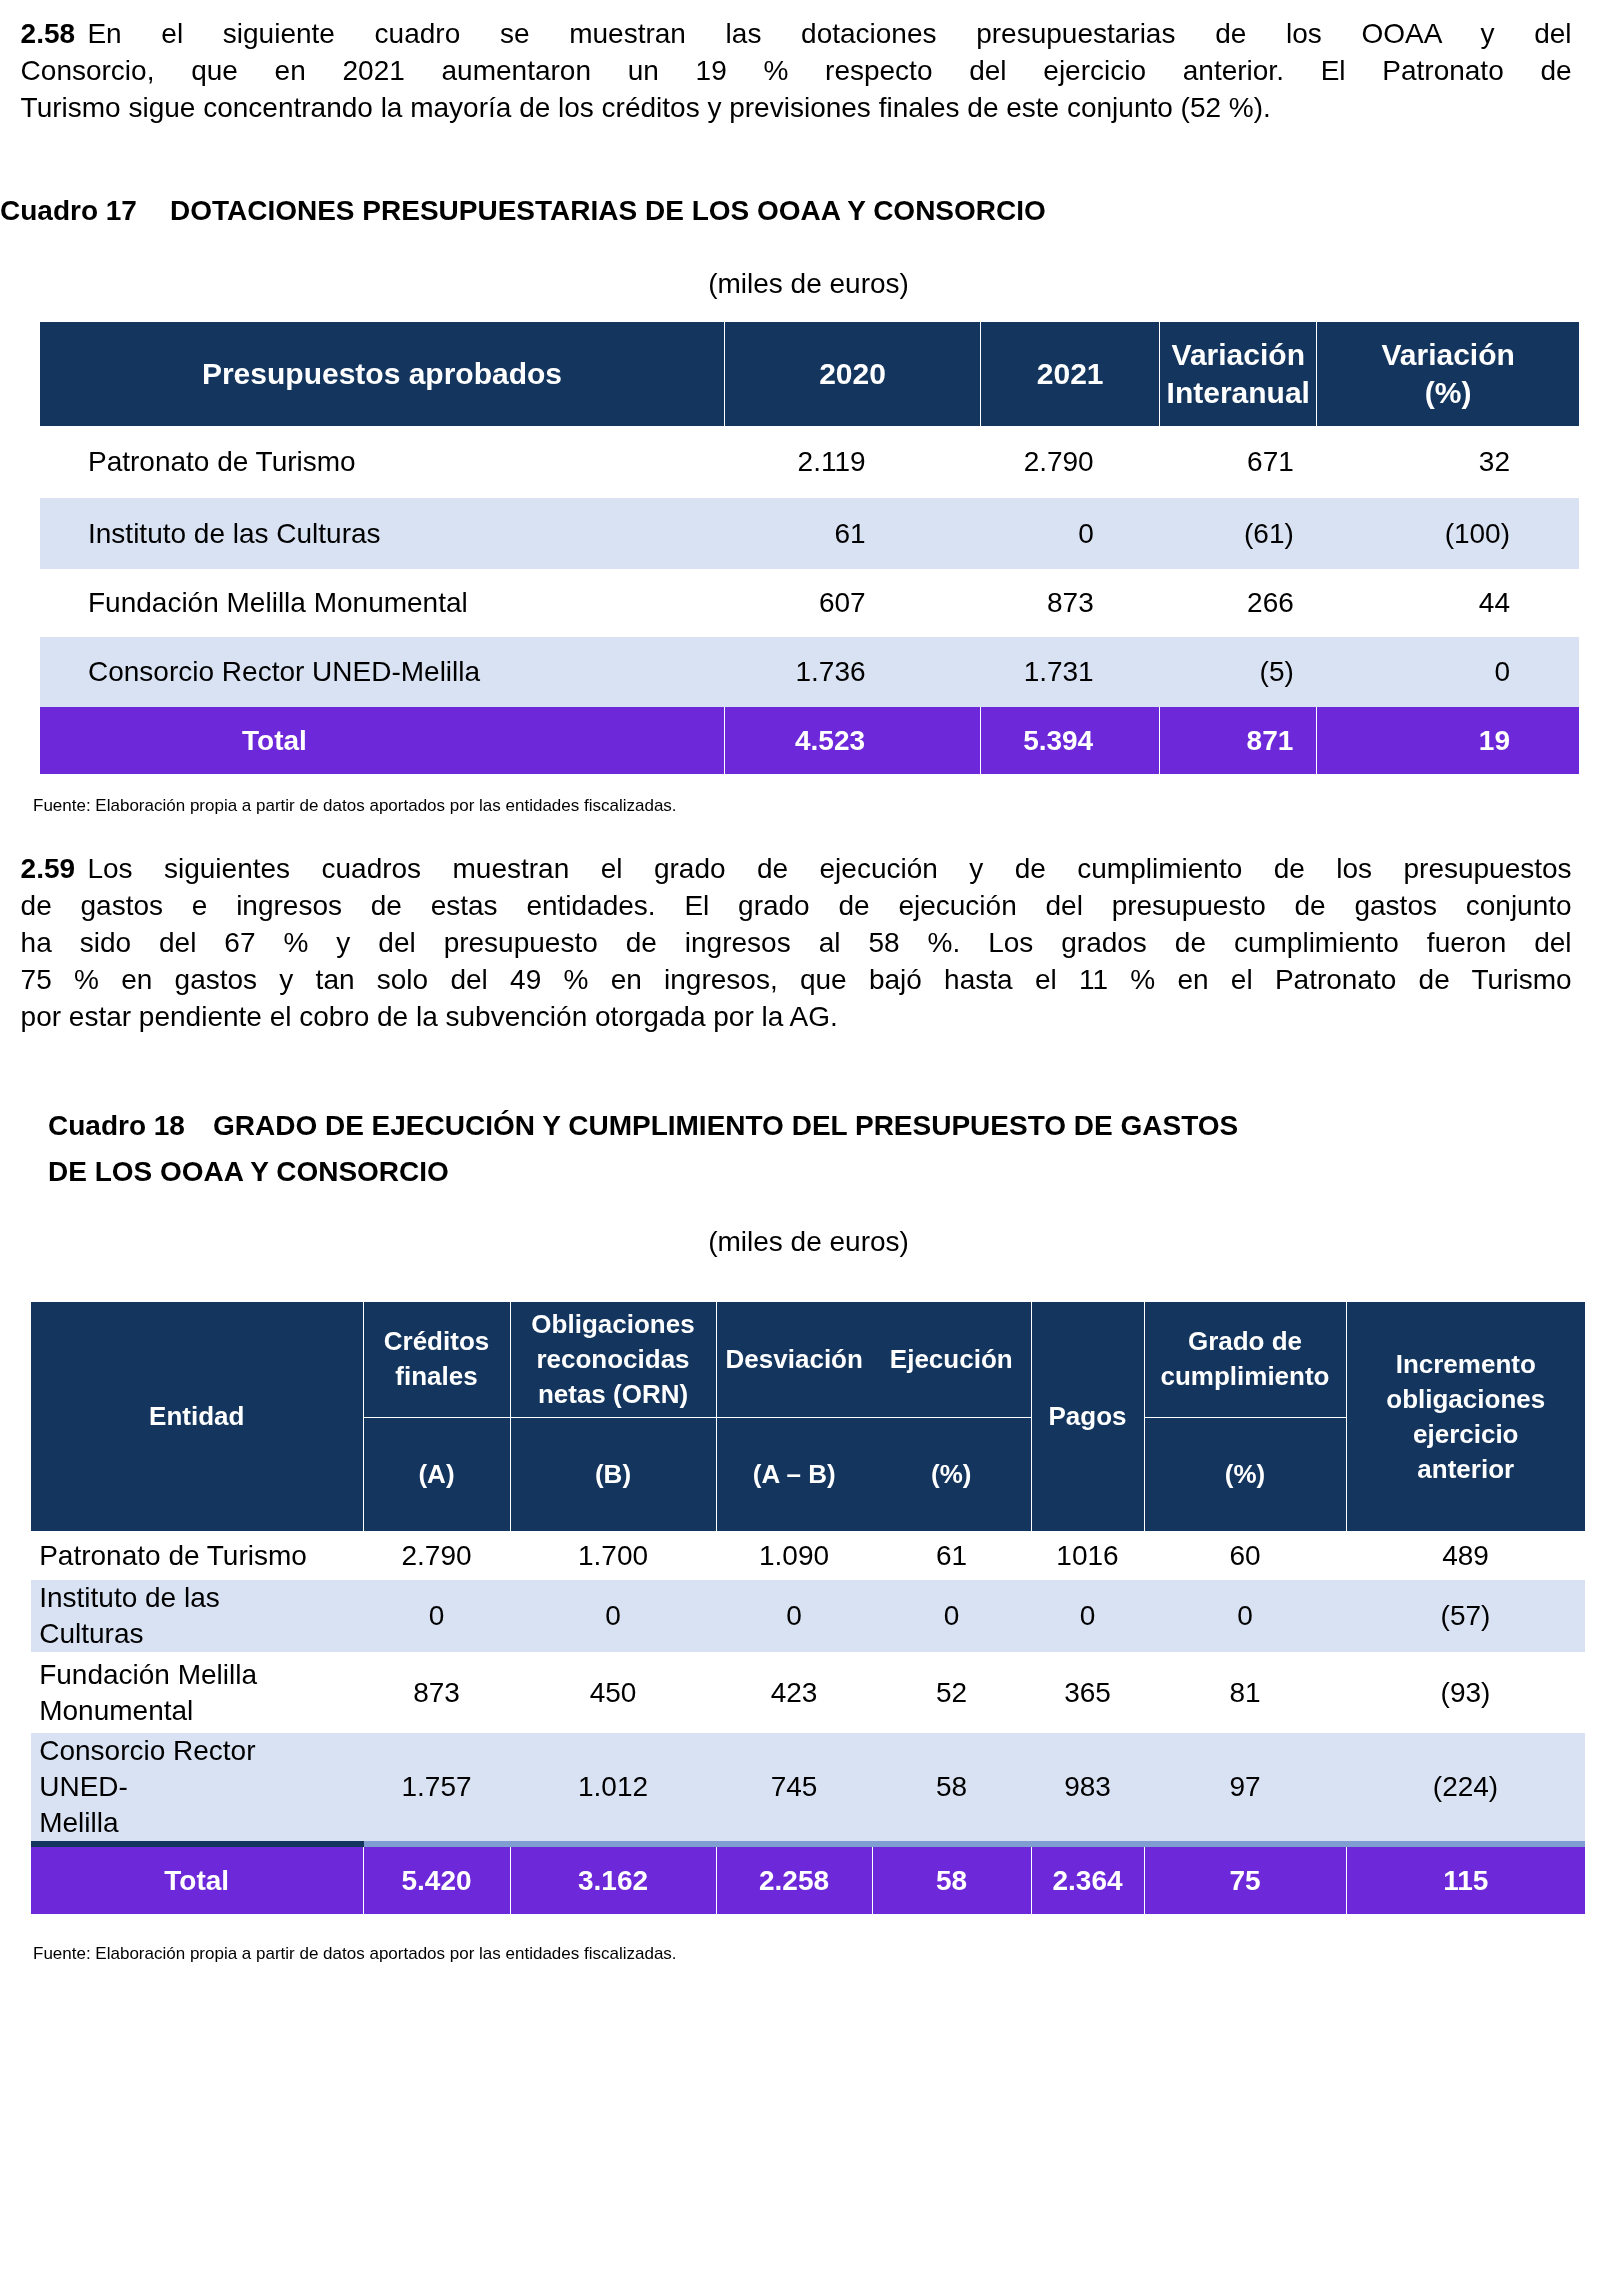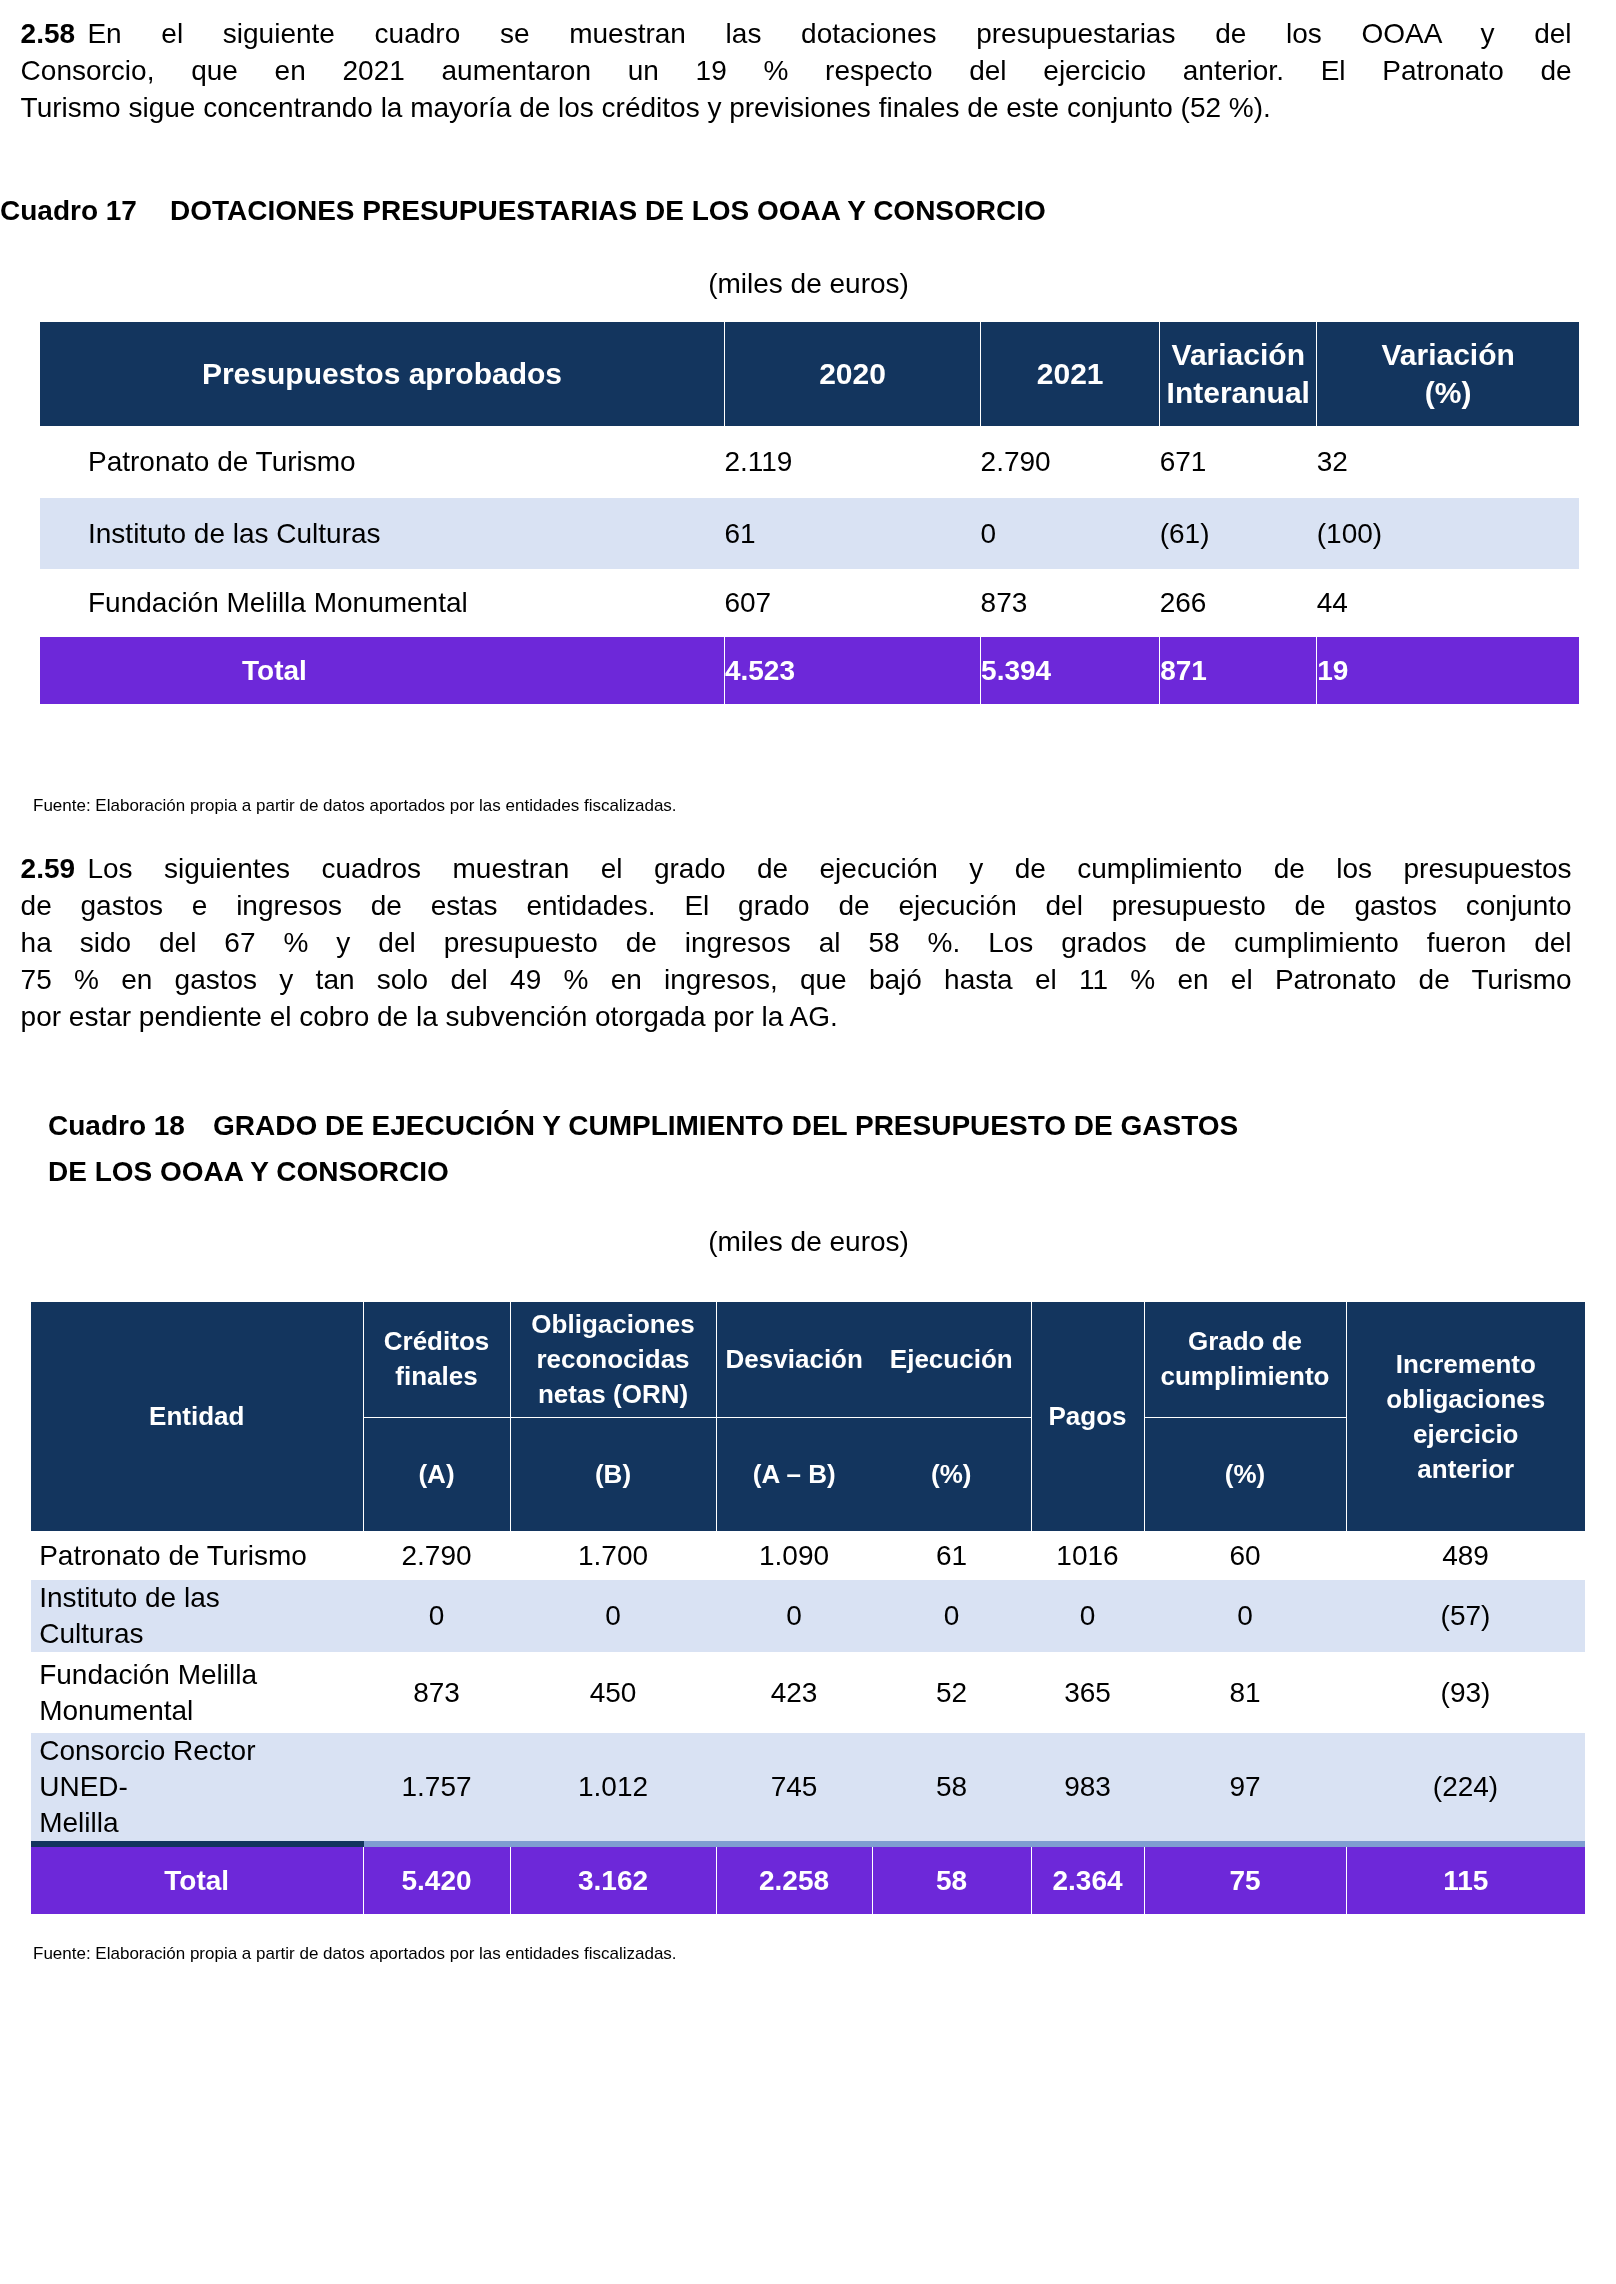--- a/index.html
+++ b/index.html
@@ -61,21 +61,21 @@
     background:#6d28d9;
     color:#ffffff;
     font-weight:bold;
   }
   .vl{border-left:0.8px solid rgba(255,255,255,0.25);}
   .hb{border-bottom:0.8px solid rgba(255,255,255,0.45);}
   
   .t1{position:absolute;top:322px;left:40px;width:1539px;font-size:28px;}
   .t1 thead th{font-size:30px;line-height:38px;}
   .t1 td.lbl{text-align:left;padding-left:48px;}
-  .t1 td.num{text-align:left;}
+  .t1 td.num{text-align:right;}
   .t1 .p2{padding-right:115px;}
   .t1 .p3{padding-right:66px;}
   .t1 .p4{padding-right:23px;}
   .t1 .p5{padding-right:69px;}
   .t1 td.total-lbl{text-align:left;padding-left:202px;}
   
   .t2{position:absolute;top:1302px;left:31px;width:1553px;font-size:28px;}
   .t2 thead th{font-size:26px;line-height:35px;}
   .t2 td{text-align:center;}
   .t2 td.ent{
@@ -147,20 +147,27 @@
         <td class="num p3 band-cell">0</td>
         <td class="num p4 band-cell">(61)</td>
         <td class="num p5 band-cell">(100)</td>
       </tr>
       <tr style="height:68px">
         <td class="lbl">Fundación Melilla Monumental</td>
         <td class="num p2">607</td>
         <td class="num p3">873</td>
         <td class="num p4">266</td>
         <td class="num p5">44</td>
+      </tr>
+      <tr style="height:70px">
+        <td class="lbl band-cell">Consorcio Rector UNED-Melilla</td>
+        <td class="num p2 band-cell">1.736</td>
+        <td class="num p3 band-cell">1.731</td>
+        <td class="num p4 band-cell">(5)</td>
+        <td class="num p5 band-cell">0</td>
       </tr>
       <tr class="total-row" style="height:67px">
         <td class="total-lbl">Total</td>
         <td class="num p2 vl">4.523</td>
         <td class="num p3 vl">5.394</td>
         <td class="num p4 vl">871</td>
         <td class="num p5 vl">19</td>
       </tr>
     </tbody>
   </table>

